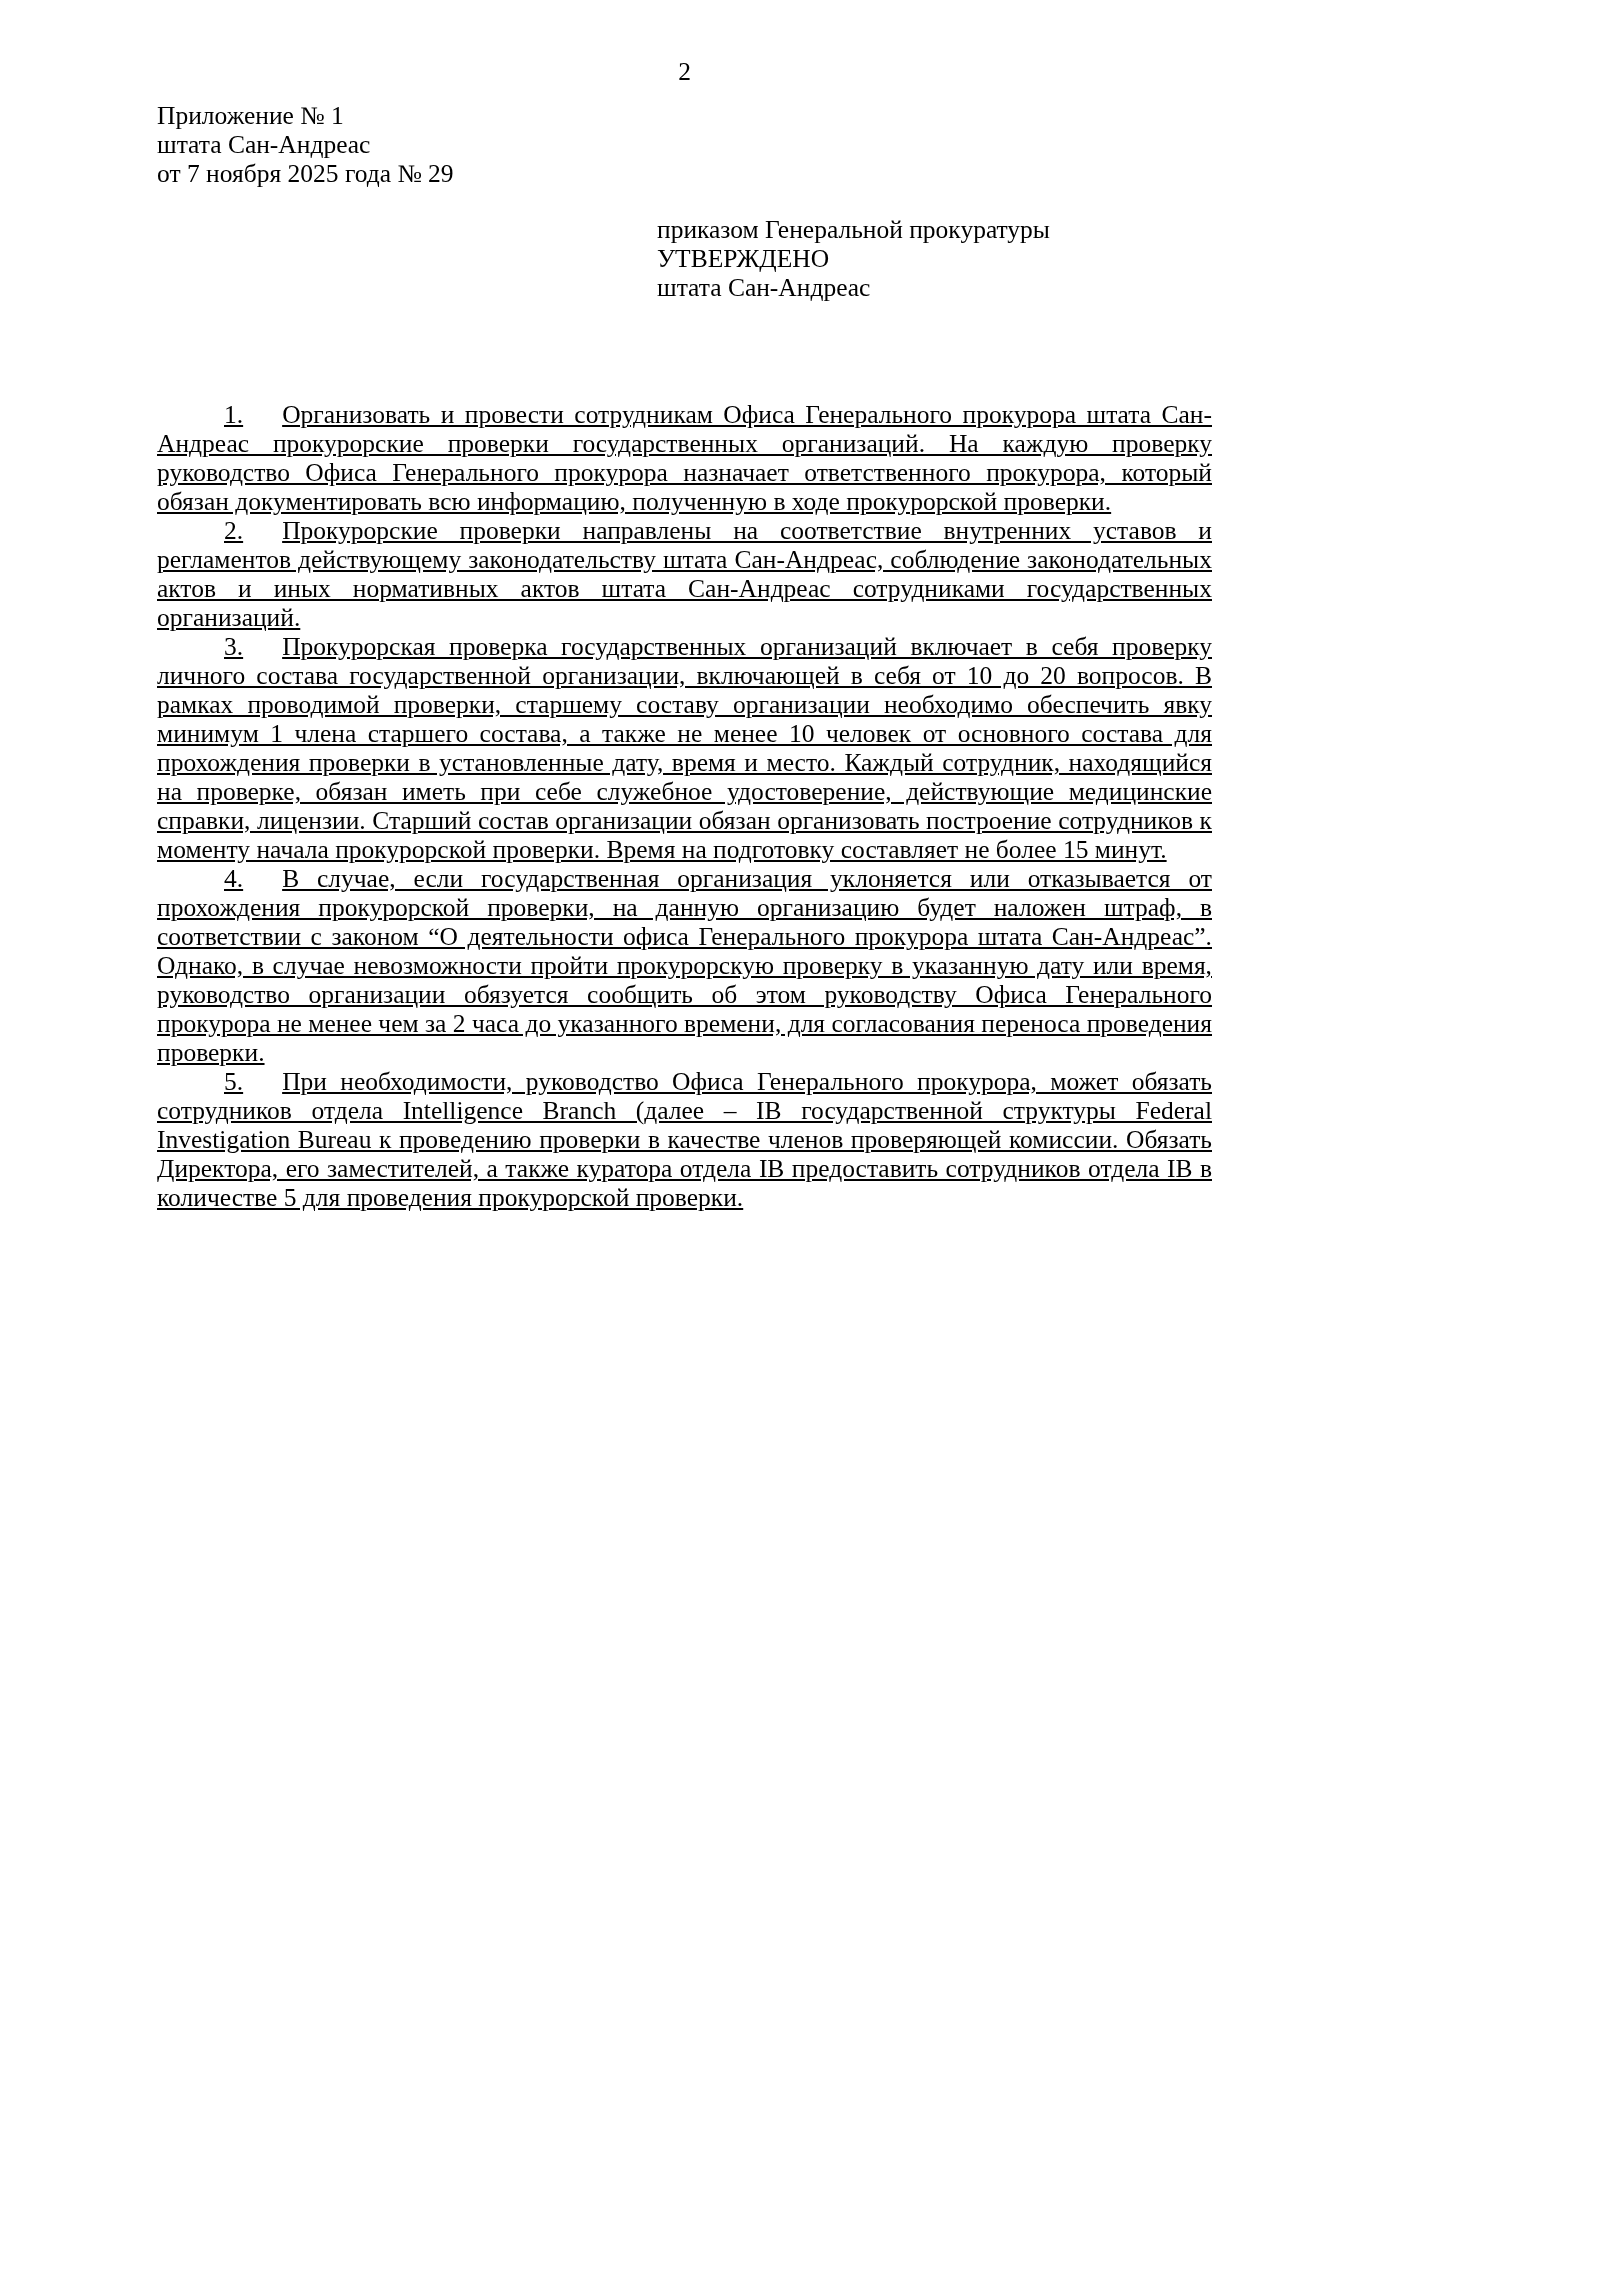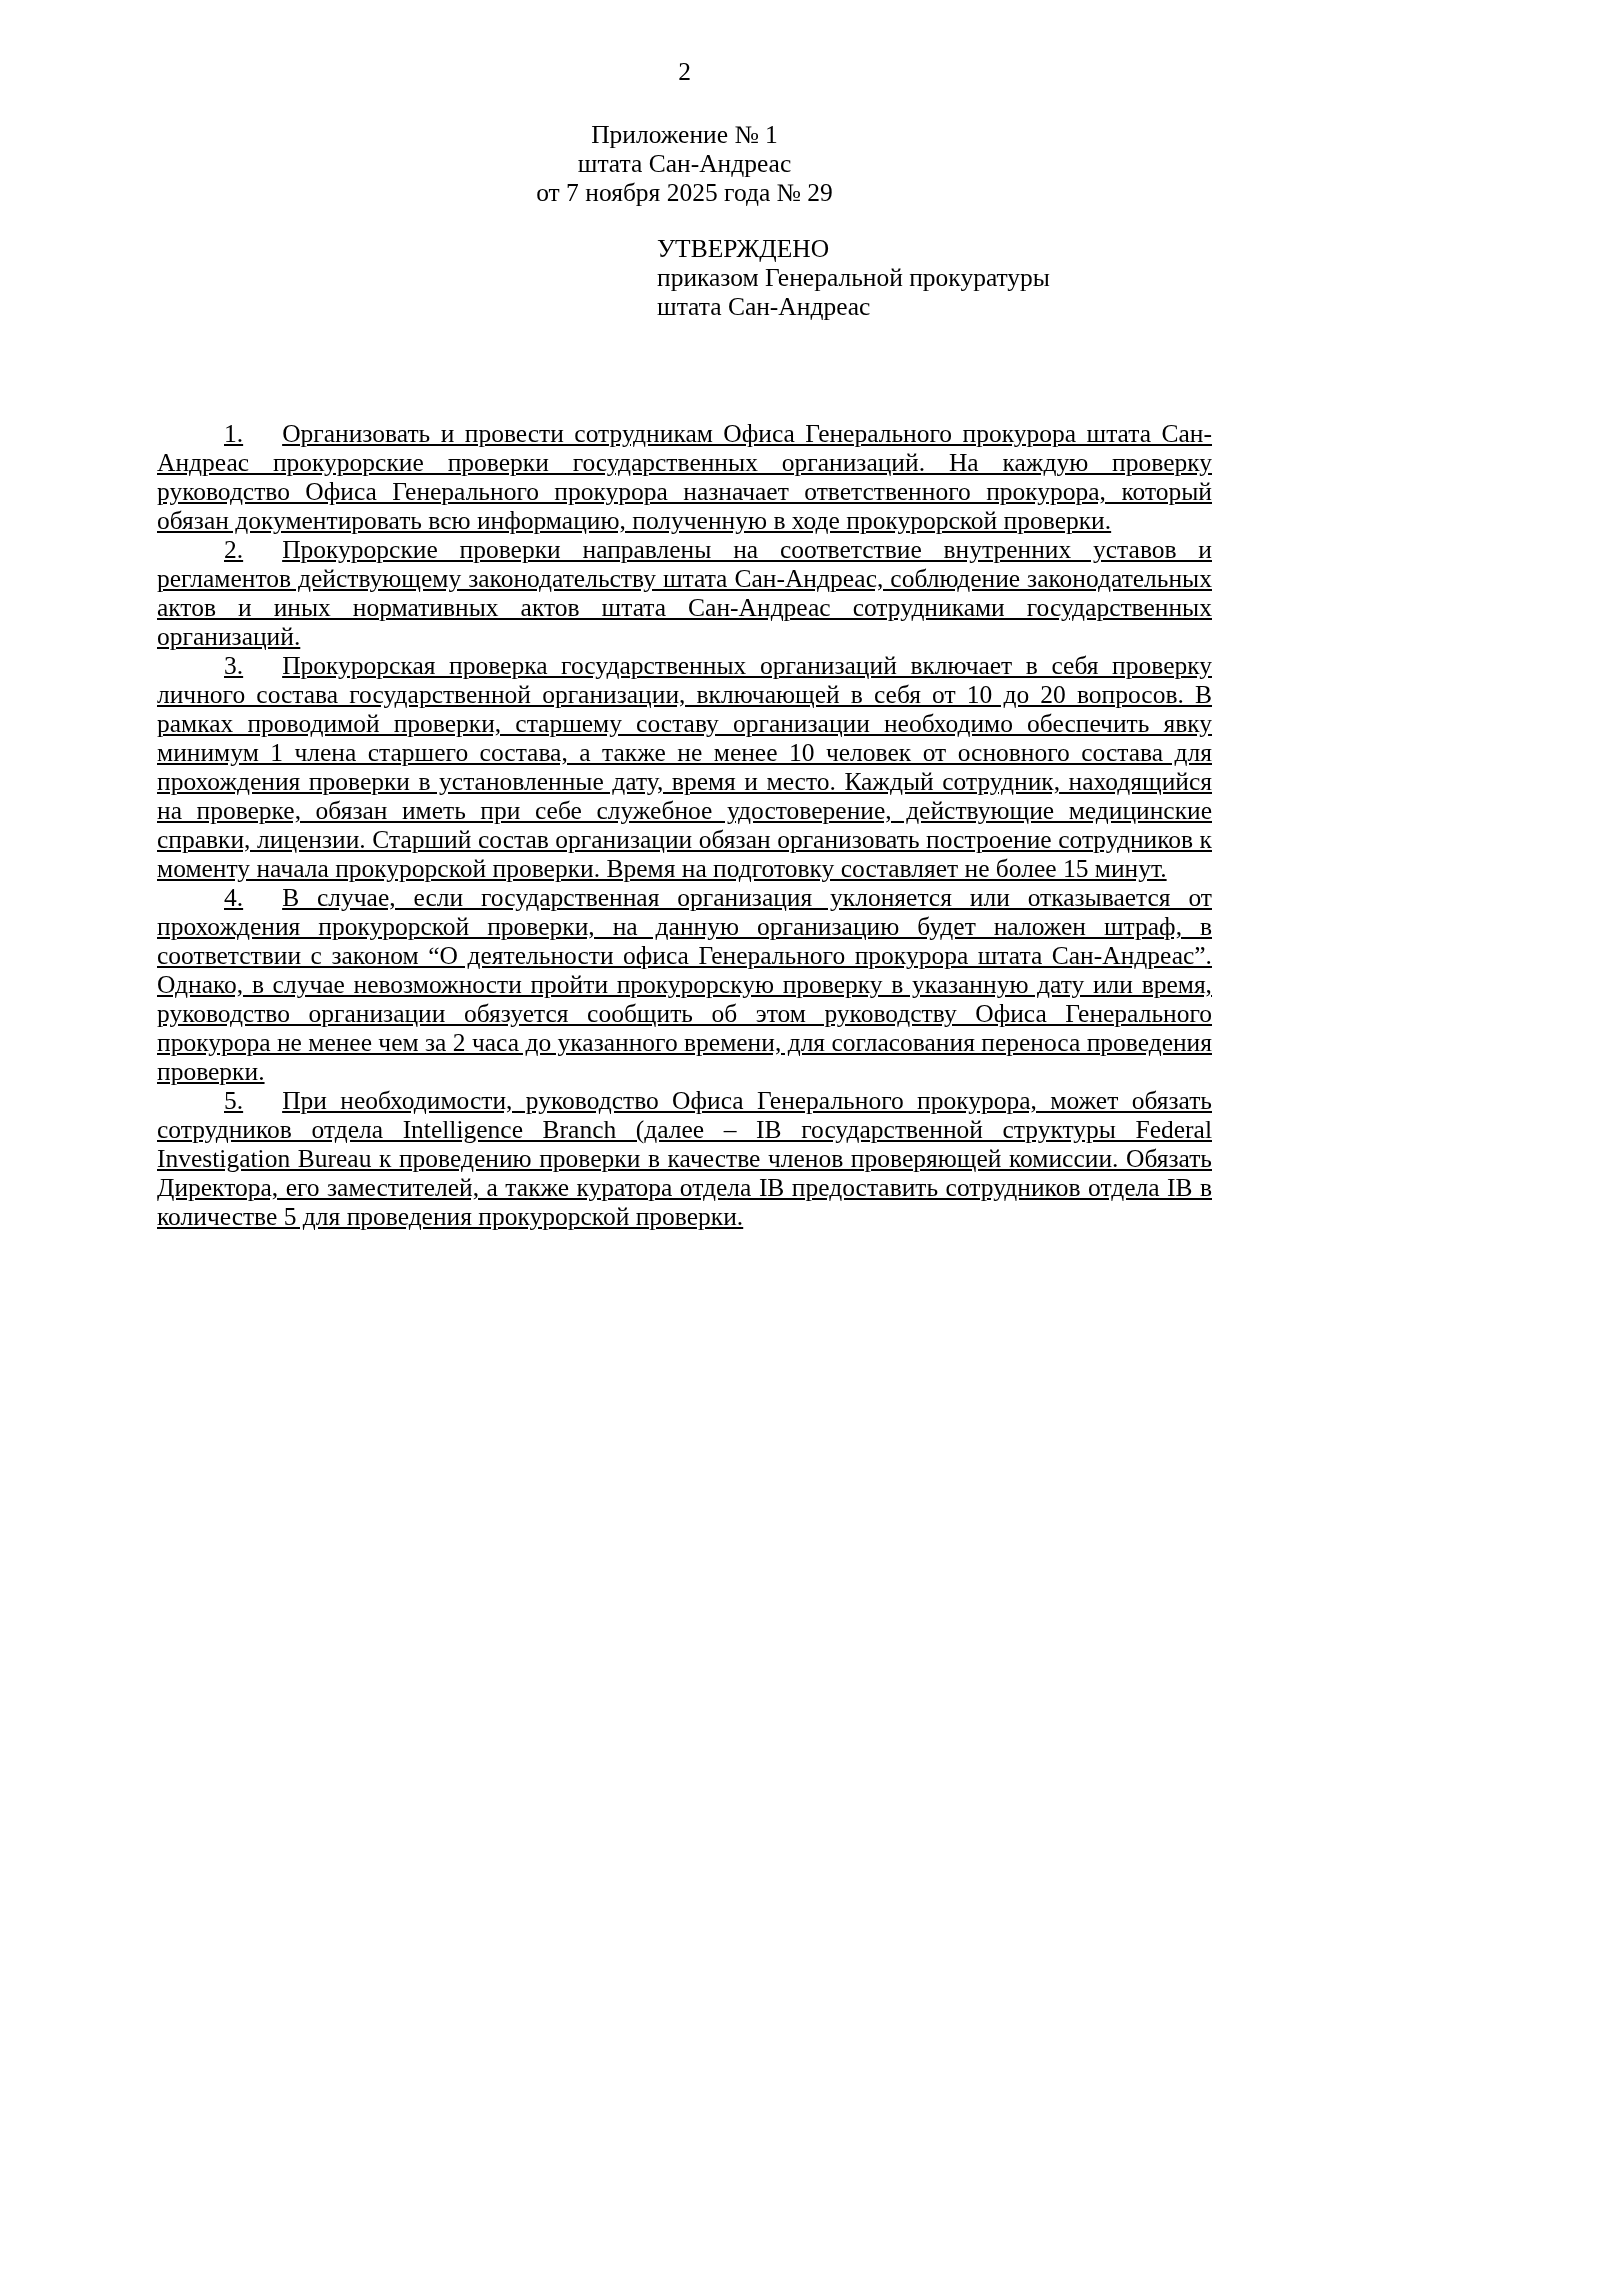--- a/index.html
+++ b/index.html
@@ -17,22 +17,22 @@
     font-size: 25.5px;
     line-height: 29px;
     padding: 57px 409px 0 157px;
     position: relative;
     overflow: hidden;
   }
   .page-number {
     text-align: center;
   }
   .appendix-block {
-    text-align: center;
-    margin-top: 34px;
+    text-align: left;
+    margin-top: 15px;
   }
   .appendix-block div {
     line-height: 29px;
   }
   .approval-block {
     margin-top: 27.4px;
     margin-left: 500px;
     text-align: left;
   }
   .approval-block div {
@@ -60,22 +60,22 @@
 
   <div class="page-number">2</div>
 
   <div class="appendix-block">
     <div>Приложение № 1</div>
     <div>штата Сан-Андреас</div>
     <div>от 7 ноября 2025 года № 29</div>
   </div>
 
   <div class="approval-block">
+    <div>приказом Генеральной прокуратуры</div>
     <div>УТВЕРЖДЕНО</div>
-    <div>приказом Генеральной прокуратуры</div>
     <div>штата Сан-Андреас</div>
   </div>
 
   <div class="doc-body">
     <p class="body-para"><span class="para-num">1.</span><span class="para-tab"></span><span>Организовать и провести сотрудникам Офиса Генерального прокурора штата Сан-Андреас прокурорские проверки государственных организаций. На каждую проверку руководство Офиса Генерального прокурора назначает ответственного прокурора, который обязан документировать всю информацию, полученную в ходе прокурорской проверки.</span></p>
     <p class="body-para"><span class="para-num">2.</span><span class="para-tab"></span><span>Прокурорские проверки направлены на соответствие внутренних уставов и регламентов действующему законодательству штата Сан-Андреас, соблюдение законодательных актов и иных нормативных актов штата Сан-Андреас сотрудниками государственных организаций.</span></p>
     <p class="body-para"><span class="para-num">3.</span><span class="para-tab"></span><span>Прокурорская проверка государственных организаций включает в себя проверку личного состава государственной организации, включающей в себя от 10 до 20 вопросов. В рамках проводимой проверки, старшему составу организации необходимо обеспечить явку минимум 1 члена старшего состава, а также не менее 10 человек от основного состава для прохождения проверки в установленные дату, время и место. Каждый сотрудник, находящийся на проверке, обязан иметь при себе служебное удостоверение, действующие медицинские справки, лицензии. Старший состав организации обязан организовать построение сотрудников к моменту начала прокурорской проверки. Время на подготовку составляет не более 15 минут.</span></p>
     <p class="body-para"><span class="para-num">4.</span><span class="para-tab"></span><span>В случае, если государственная организация уклоняется или отказывается от прохождения прокурорской проверки, на данную организацию будет наложен штраф, в соответствии с законом “О деятельности офиса Генерального прокурора штата Сан-Андреас”. Однако, в случае невозможности пройти прокурорскую проверку в указанную дату или время, руководство организации обязуется сообщить об этом руководству Офиса Генерального прокурора не менее чем за 2 часа до указанного времени, для согласования переноса проведения проверки.</span></p>
     <p class="body-para"><span class="para-num">5.</span><span class="para-tab"></span><span>При необходимости, руководство Офиса Генерального прокурора, может обязать сотрудников отдела Intelligence Branch (далее – IB государственной структуры Federal Investigation Bureau к проведению проверки в качестве членов проверяющей комиссии. Обязать Директора, его заместителей, а также куратора отдела IB предоставить сотрудников отдела IB в количестве 5 для проведения прокурорской проверки.</span></p>
   </div>

